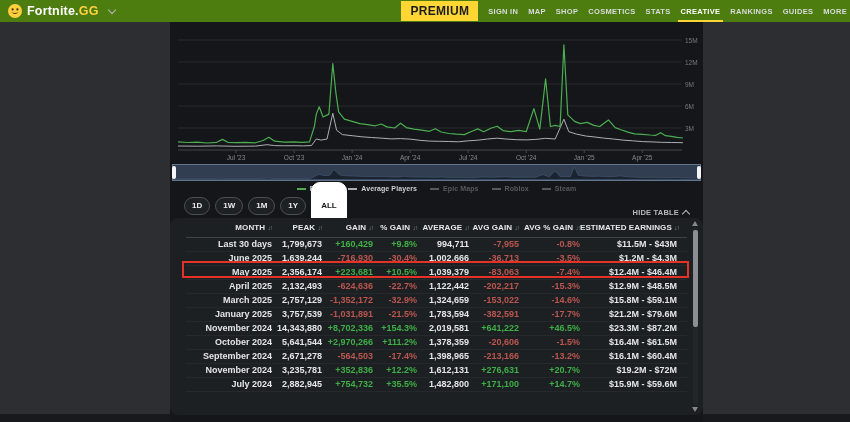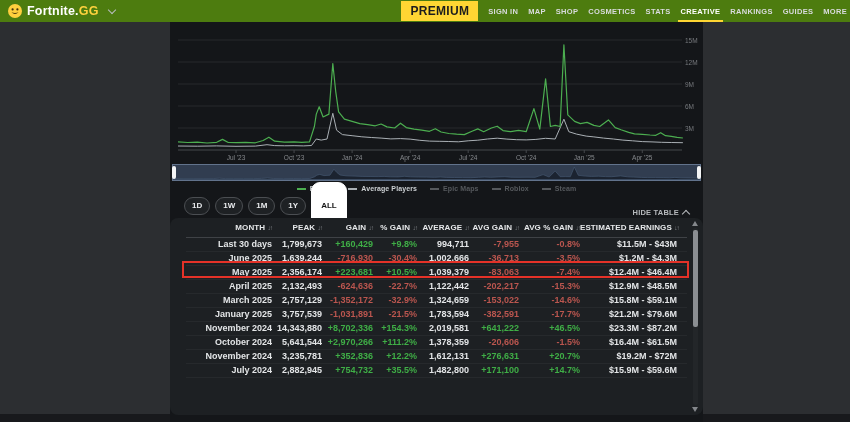--- a/index.html
+++ b/index.html
@@ -269,20 +269,30 @@
             <div class="cell c0 plain">October 2024</div>
             <div class="cell c1 plain">5,641,544</div>
             <div class="cell c2 pos">+2,970,266</div>
             <div class="cell c3 pos">+111.2%</div>
             <div class="cell c4 plain">1,378,359</div>
             <div class="cell c5 neg">-20,606</div>
             <div class="cell c6 neg">-1.5%</div>
             <div class="cell c7 plain">$16.4M - $61.5M</div>
           </div>
           <div class="trow">
+            <div class="cell c0 plain">September 2024</div>
+            <div class="cell c1 plain">2,671,278</div>
+            <div class="cell c2 neg">-564,503</div>
+            <div class="cell c3 neg">-17.4%</div>
+            <div class="cell c4 plain">1,398,965</div>
+            <div class="cell c5 neg">-213,166</div>
+            <div class="cell c6 neg">-13.2%</div>
+            <div class="cell c7 plain">$16.1M - $60.4M</div>
+          </div>
+          <div class="trow">
             <div class="cell c0 plain">November 2024</div>
             <div class="cell c1 plain">3,235,781</div>
             <div class="cell c2 pos">+352,836</div>
             <div class="cell c3 pos">+12.2%</div>
             <div class="cell c4 plain">1,612,131</div>
             <div class="cell c5 pos">+276,631</div>
             <div class="cell c6 pos">+20.7%</div>
             <div class="cell c7 plain">$19.2M - $72M</div>
           </div>
           <div class="trow">

